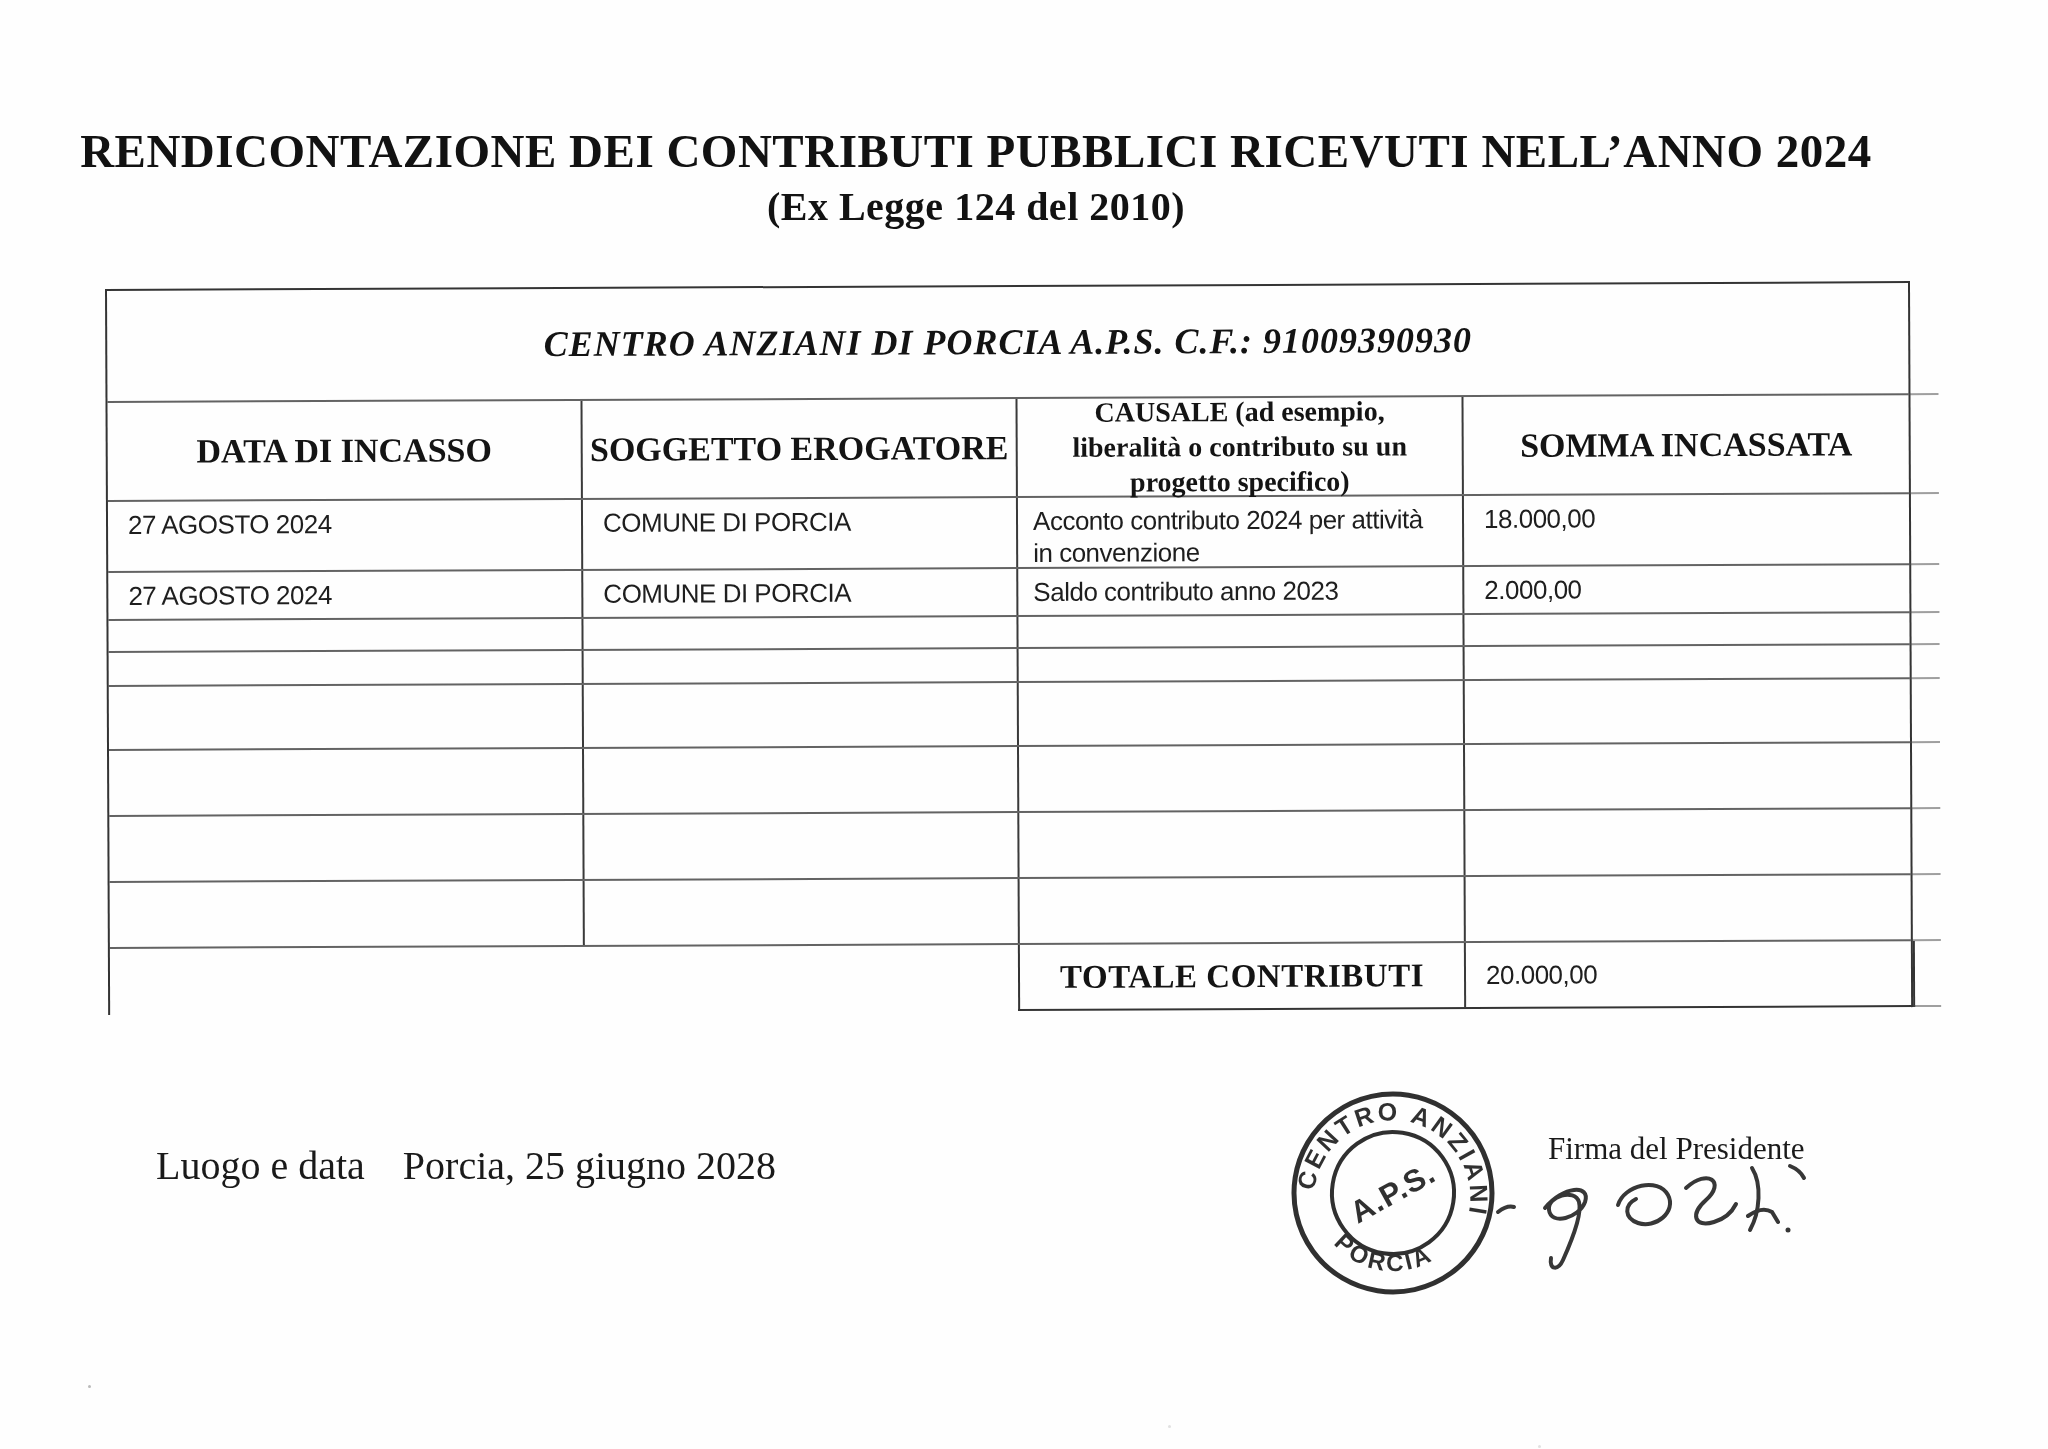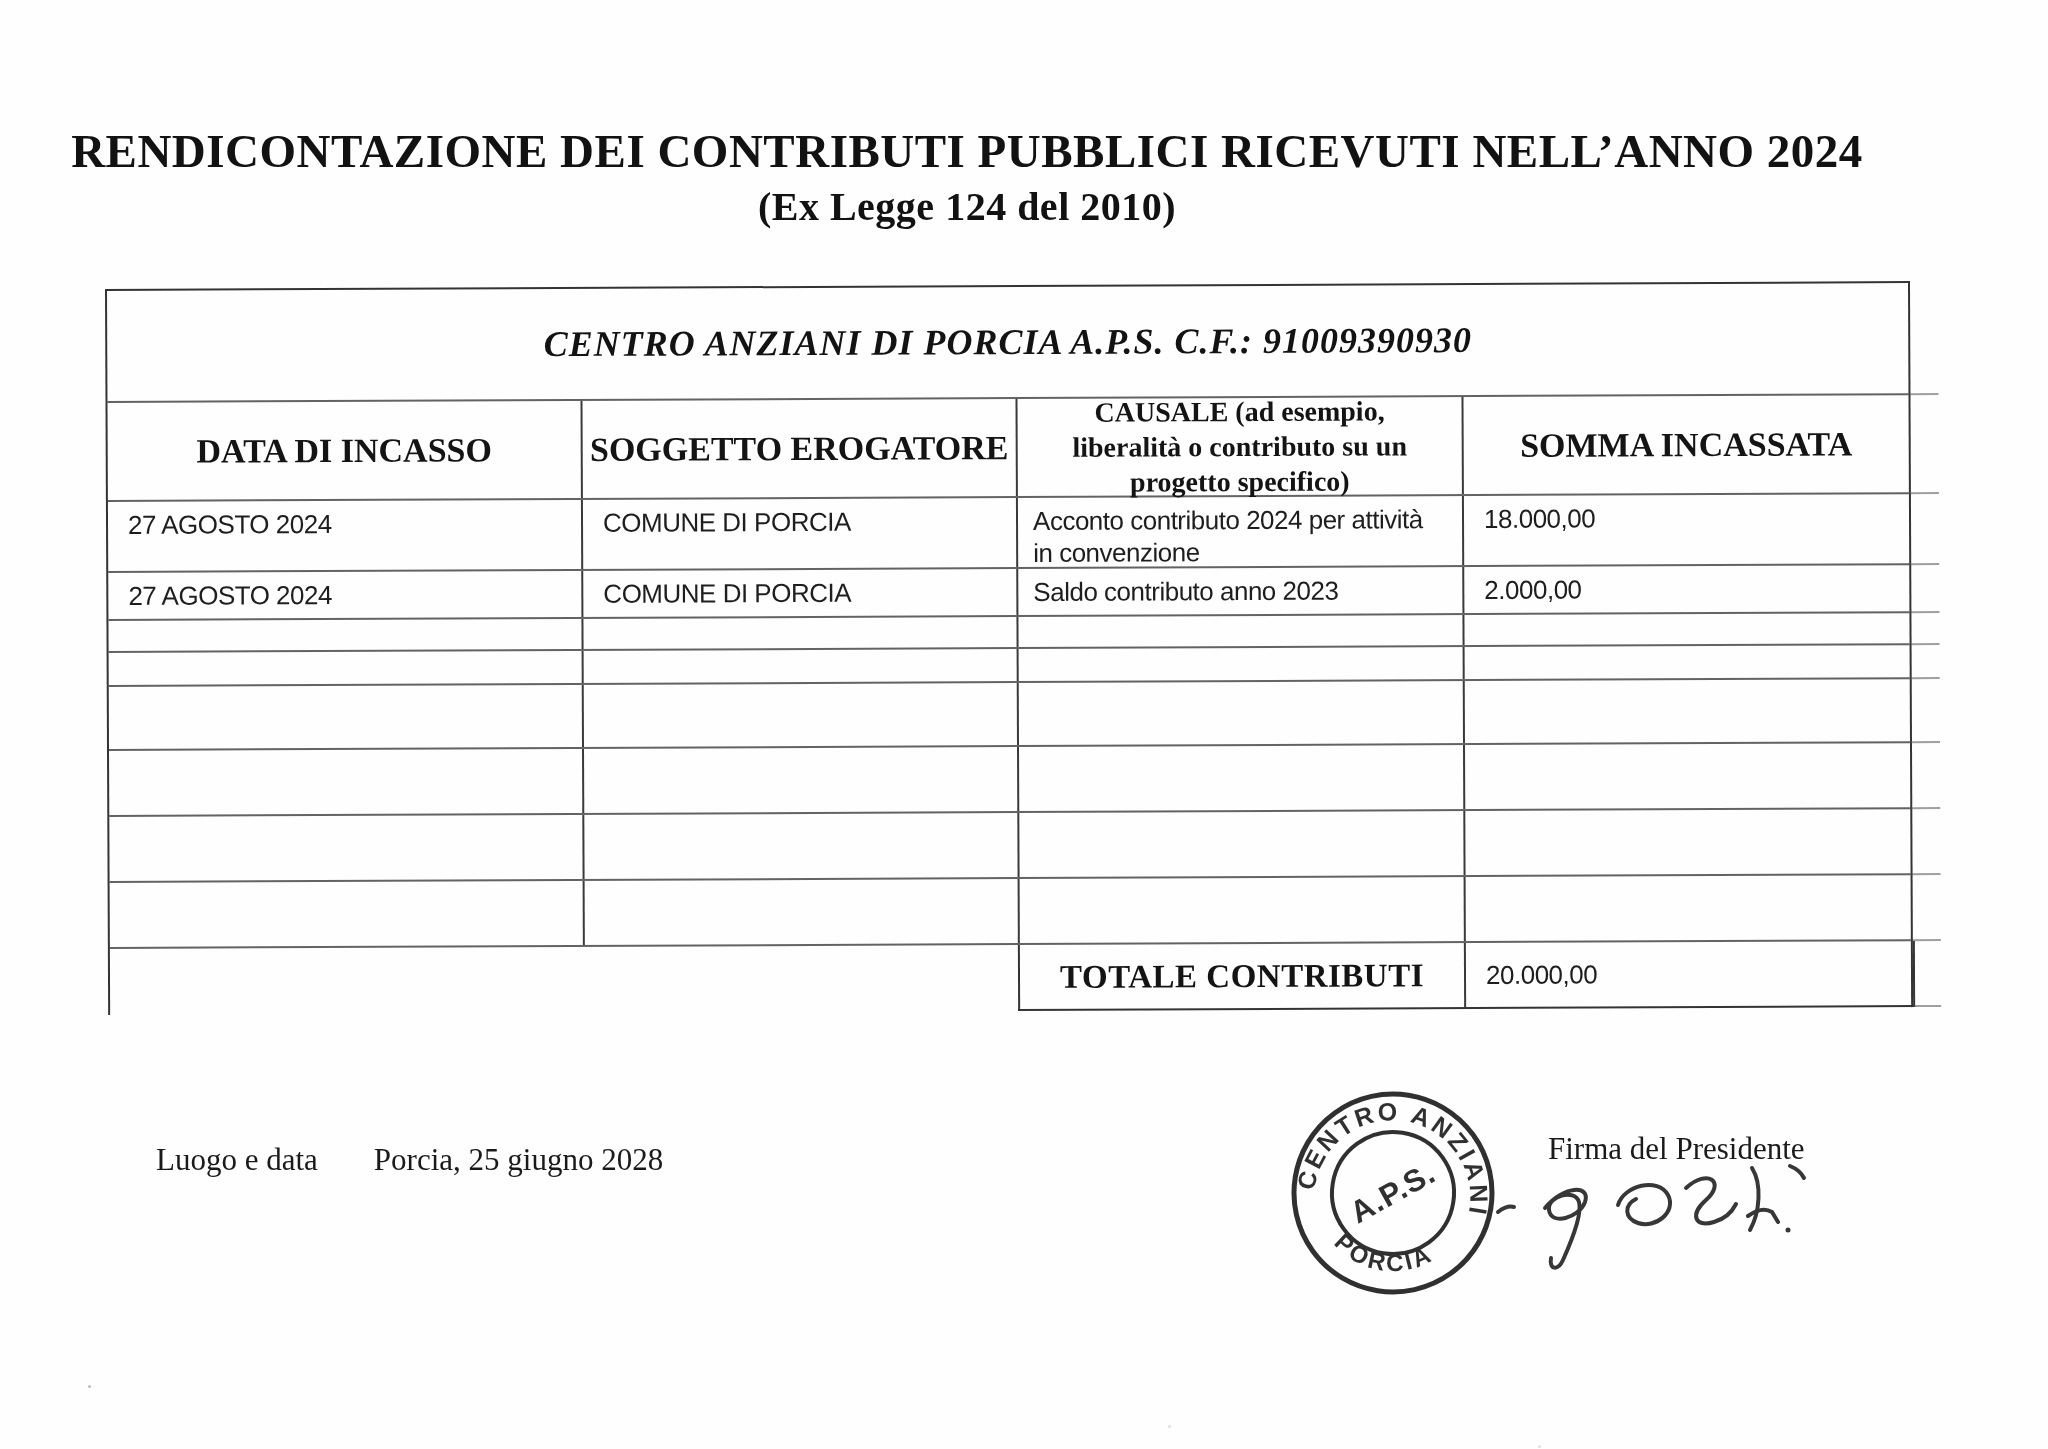--- a/index.html
+++ b/index.html
@@ -1,21 +1,21 @@
 <!DOCTYPE html>
 <html><head>
 <meta charset="utf-8">
 <style>
   html,body{margin:0;padding:0;background:#e8e8e8;}
   .page{
     position:relative;width:2048px;height:1449px;background:#fefefe;
     overflow:hidden;font-family:"Liberation Serif",serif;color:#161616;
   }
   
-  .doc-head{position:absolute;top:128px;left:7px;width:1920px;text-align:center;}
+  .doc-head{position:absolute;top:128px;left:16px;width:1920px;text-align:center;}
   .doc-head h1{
     margin:0;font-size:47px;font-weight:bold;letter-spacing:.5px;line-height:1.0;
     color:#121212;
   }
   .doc-head h2{
     margin:8px 0 0 0;font-size:40px;font-weight:bold;letter-spacing:.5px;color:#121212;
   }
   
   .table-wrap{
     position:absolute;left:105px;top:289px;width:1805px;
@@ -73,22 +73,22 @@
   .total-label{
     width:446px;box-sizing:border-box;border-right:2px solid #3a3a3a;
     display:flex;align-items:center;justify-content:center;
     font-weight:bold;font-size:33px;letter-spacing:.5px;color:#141414;
   }
   .total-value{
     flex:1;font-family:"Liberation Sans",sans-serif;font-size:26px;letter-spacing:-.5px;
     color:#1e1e1e;display:flex;align-items:center;padding-left:20px;
   }
   
-  .luogo{position:absolute;left:156px;top:1142px;display:flex;gap:56px;
-    font-size:31px;color:#1a1a1a;}
+  .luogo{position:absolute;left:156px;top:1142px;display:flex;gap:38px;
+    font-size:40px;color:#1a1a1a;}
   .firma-label{position:absolute;left:1548px;top:1131px;font-size:31px;color:#1a1a1a;}
   .stamp{position:absolute;left:1278px;top:1068px;width:230px;height:250px;}
   .signature{position:absolute;left:1490px;top:1150px;width:340px;height:130px;}
   
   .speck{position:absolute;width:3px;height:3px;border-radius:50%;background:rgba(120,120,120,.5);
     box-shadow: 700px 120px 0 rgba(150,150,150,.35),
                 1450px 60px 0 rgba(160,160,160,.3),
                 300px 900px 0 rgba(150,150,150,.3),
                 1840px 740px 0 rgba(160,160,160,.3),
                 500px 1300px 0 rgba(150,150,150,.35),

